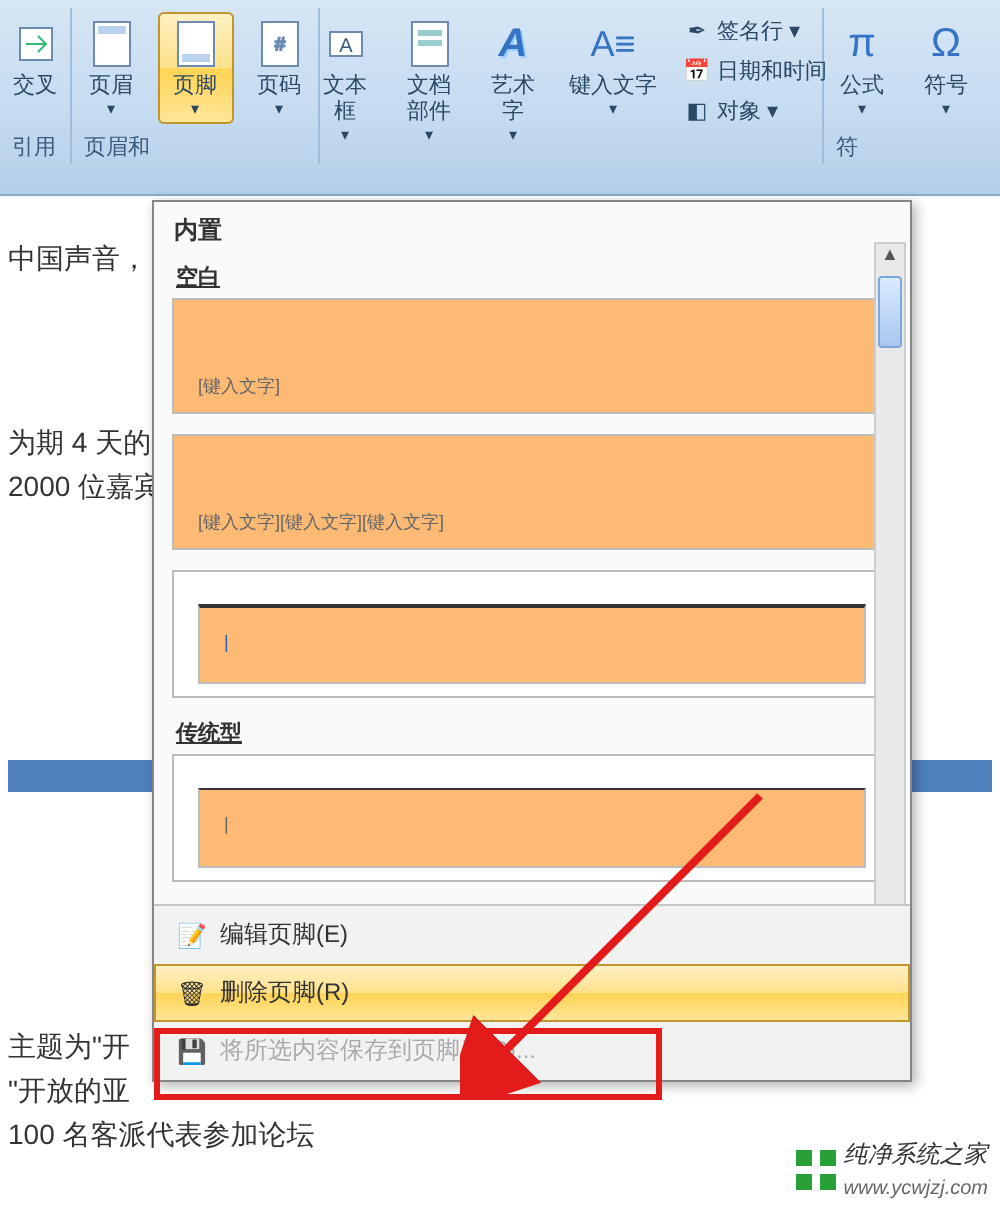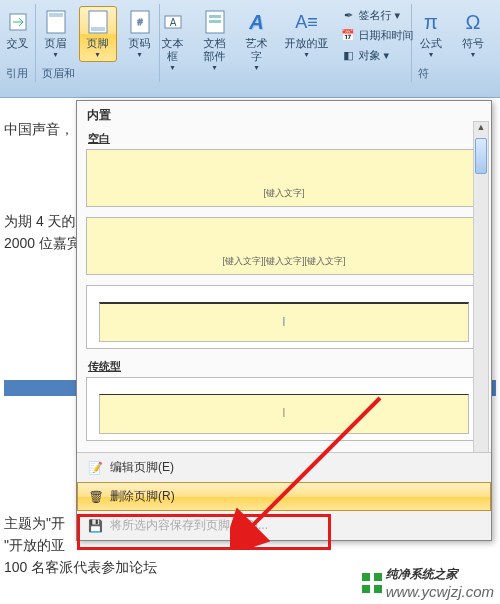--- a/index.html
+++ b/index.html
@@ -17,26 +17,26 @@
   .big-btn .label { font-size: 11px; color: #2b4865; text-align: center; line-height: 13px; }
   .big-btn .drop { font-size: 8px; color: #2b4865; }
 
   .small-btn-stack { display: flex; flex-direction: column; gap: 1px; }
   .small-btn { display: flex; align-items: center; gap: 3px; padding: 1px 3px; font-size: 11px; color: #2b4865; border: 1px solid transparent; border-radius: 2px; cursor: pointer; white-space: nowrap; }
   .small-btn .sicon { width: 14px; height: 14px; display: inline-flex; align-items: center; justify-content: center; }
 
   .doc-area { background: #fff; padding: 6px 4px; color: #333; font-size: 14px; line-height: 22px; }
   .bluebar { height: 16px; background: #4f81bd; margin: 6px 0; }
 
-  .dropdown { position: absolute; left: 76px; top: 100px; width: 416px; background: #fafafa; border: 1px solid #868686; box-shadow: 2px 2px 6px rgba(0,0,0,0.3); }
+  .dropdown { position: absolute; left: 76px; top: 100px; width: 380px; background: #fafafa; border: 1px solid #868686; box-shadow: 2px 2px 6px rgba(0,0,0,0.3); }
   .dd-scroll { max-height: 430px; overflow: hidden; position: relative; padding-bottom: 2px; }
   .dd-section-title { font-weight: bold; font-size: 12px; color: #333; padding: 6px 10px 4px; }
   .dd-item { margin: 2px 8px 8px; border: 1px solid transparent; border-radius: 2px; }
   .dd-item-label { font-size: 11px; color: #333; padding: 0 2px 3px; font-weight: bold; text-decoration: underline; }
-  .dd-preview { background: #fef9c3; border: 1px solid #bbb; height: 58px; display: flex; align-items: flex-end; justify-content: center; padding: 0 12px 6px; position: relative; }
+  .dd-preview { background: #fdba74; border: 1px solid #bbb; height: 58px; display: flex; align-items: flex-end; justify-content: flex-start; padding: 0 12px 6px; position: relative; }
   .dd-preview .ph { font-size: 9px; color: #666; }
   .dd-preview.bordered { border-top: 2px solid #333; height: 40px; margin: 6px 12px 0; align-items: center; padding-top: 2px; }
   .dd-preview-outer { background: #fff; border: 1px solid #bbb; padding: 10px 0 6px; }
 
   .dd-scrollbar { position: absolute; right: 2px; top: 20px; width: 16px; height: 406px; background: #e9e9e9; border: 1px solid #ccc; }
   .dd-scrollbar .thumb { background: linear-gradient(#dbeaff,#a8c8ee); border: 1px solid #7da7d9; height: 36px; margin: 16px 1px 0; border-radius: 2px; }
   .dd-scrollbar .arr { position: absolute; left: 0; width: 100%; height: 14px; text-align: center; font-size: 9px; color: #555; }
   .dd-scrollbar .arr.top { top: 0; }
 
   .dd-footer { border-top: 1px solid #c7c7c7; background: #f2f2f2; }
@@ -138,21 +138,21 @@
           <span class="icon">
               <span style="font-size:20px;font-style:italic;font-weight:bold;color:#3573c4;text-shadow:1px 1px #9cf">A</span>
             </span>
           <span class="label">艺术字</span>
           <span class="drop">▾</span>
         </div>
         <div class="big-btn" style="width:54px">
           <span class="icon">
               <span style="font-size:18px;color:#3573c4">A≡</span>
             </span>
-          <span class="label">开放的亚</span>
+          <span class="label">键入文字</span>
           <span class="drop">▾</span>
         </div>
         <div class="small-btn-stack">
           <div class="small-btn"><span class="sicon">✒</span><span>签名行</span> ▾</div>
           <div class="small-btn">
               <span class="sicon">📅</span>
               <span>日期和时间</span>
             </div>
           <div class="small-btn"><span class="sicon">◧</span><span>对象</span> ▾</div>
         </div>
@@ -266,16 +266,16 @@
 </svg>
 
 <div class="watermark">
   <span class="logo">
       <span class="a"></span>
       <span class="b"></span>
       <span class="c"></span>
       <span class="d"></span>
     </span>
   <span>
-    <span style="font-weight:bold">纯净系统之家</span><br>
-    <span style="font-size:15px;color:#666">www.ycwjzj.com</span>
+    <span style="font-weight:normal">纯净系统之家</span><br>
+    <span style="font-size:10px;color:#666">www.ycwjzj.com</span>
   </span>
 </div>
 
 </body></html>

